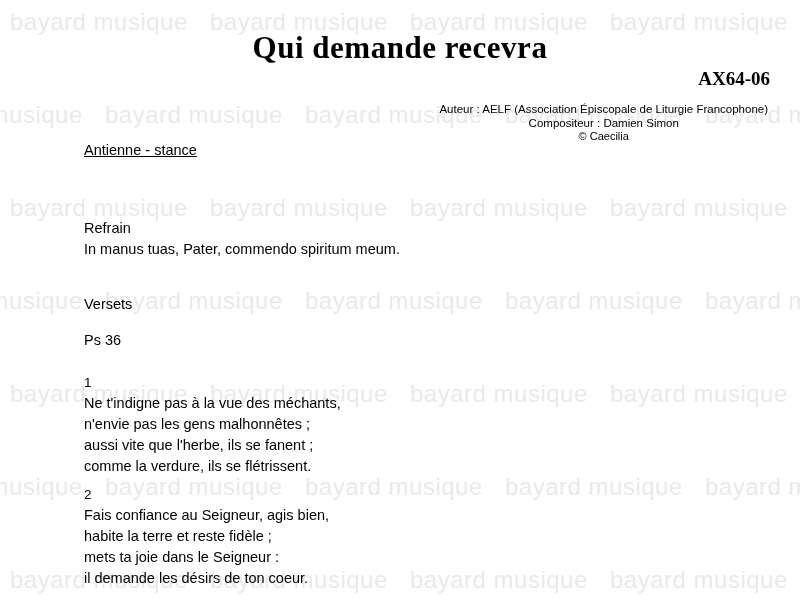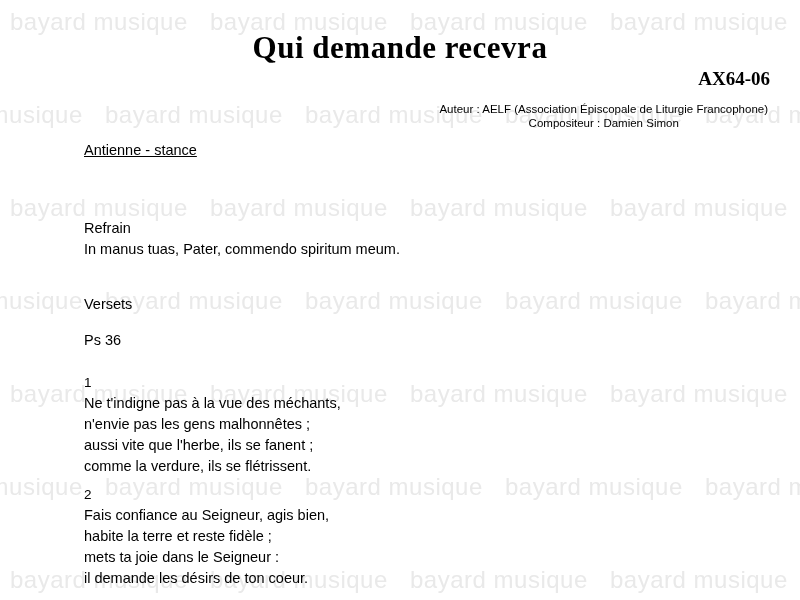--- a/index.html
+++ b/index.html
@@ -151,20 +151,21 @@
 
   <div id="content">
 
     <div class="doc-title">Qui demande recevra</div>
 
     <div class="doc-ref">AX64-06</div>
 
     <div class="credits">
       <div>Auteur : AELF (Association Épiscopale de Liturgie Francophone)</div>
       <div>Compositeur : Damien Simon</div>
+      <div class="credit-copyright">© Caecilia</div>
     </div>
 
     <div class="block" id="blk-antienne">
       <span class="hdr">Antienne - stance</span>
     </div>
 
     <div class="block" id="blk-refrain">
       <span class="hdr">Refrain</span>
       <span class="line">In manus tuas, Pater, commendo spiritum meum.</span>
     </div>

